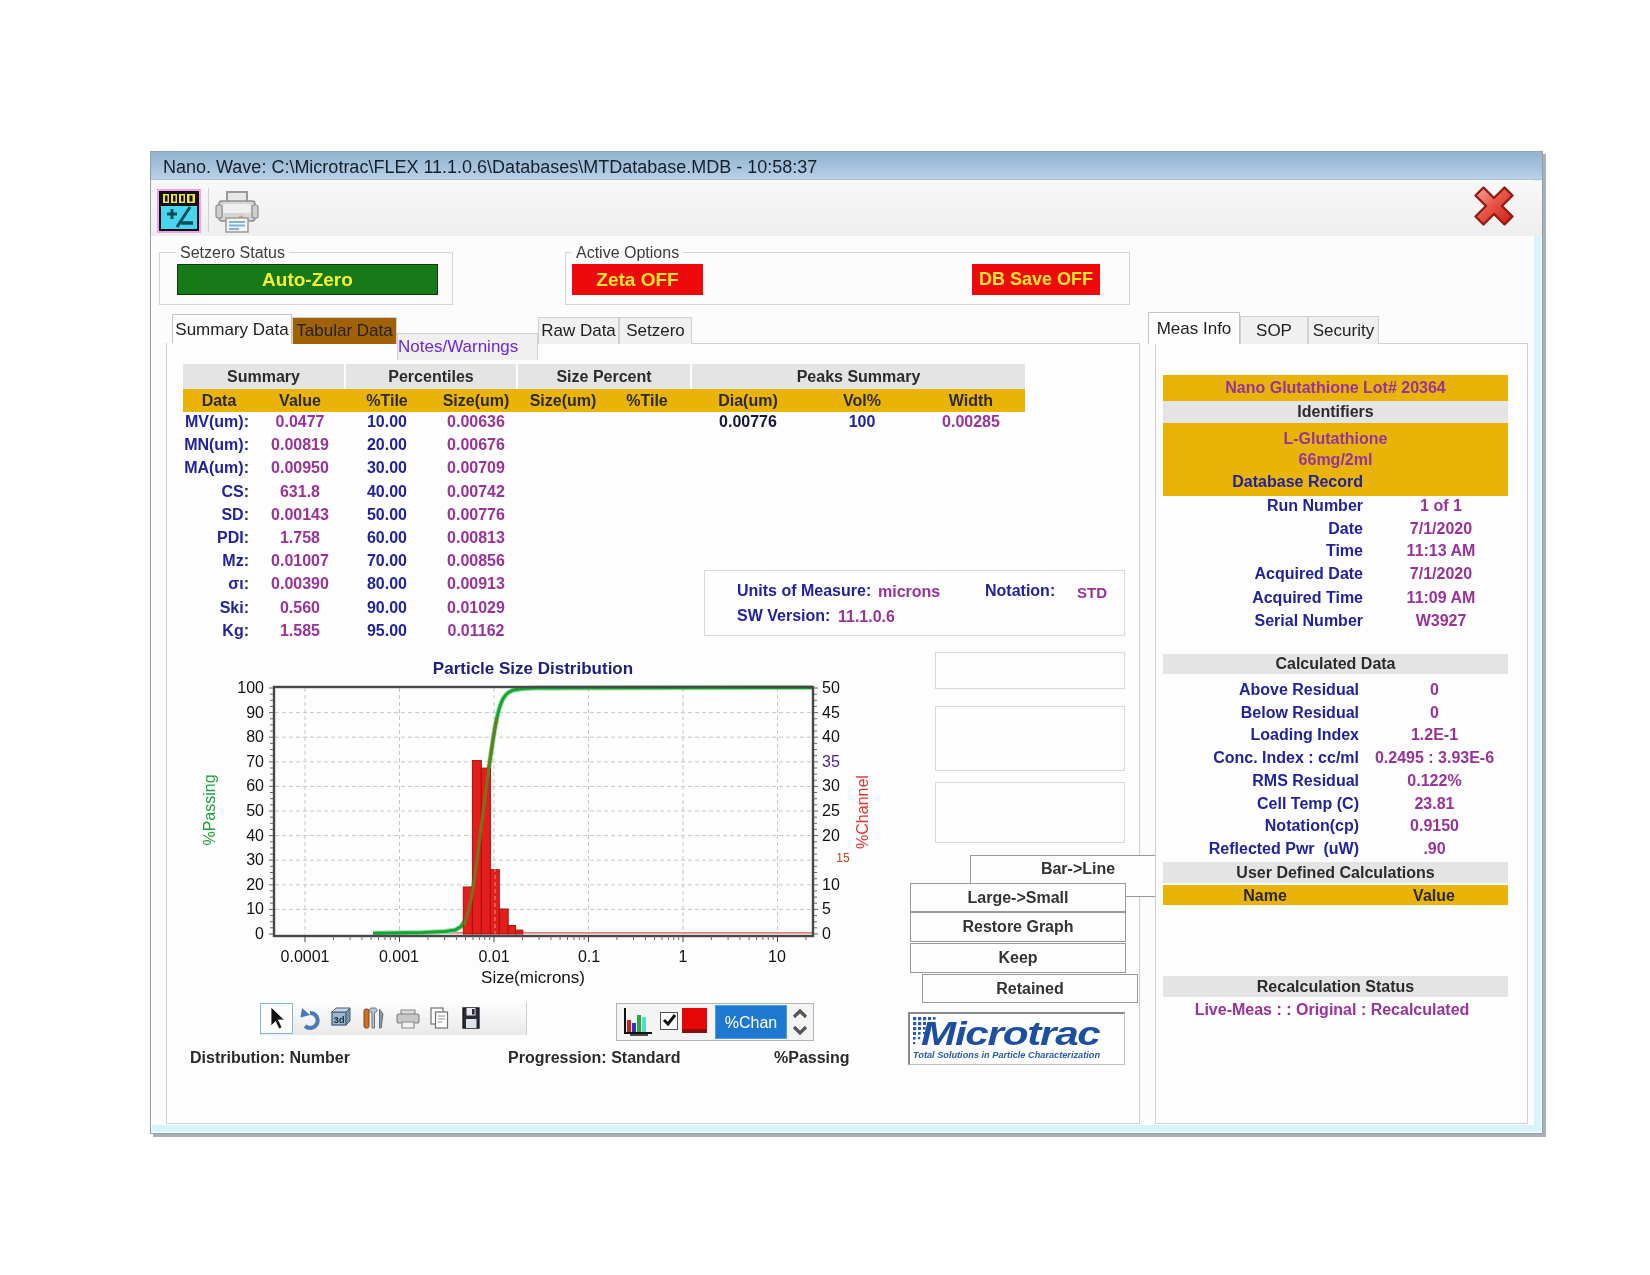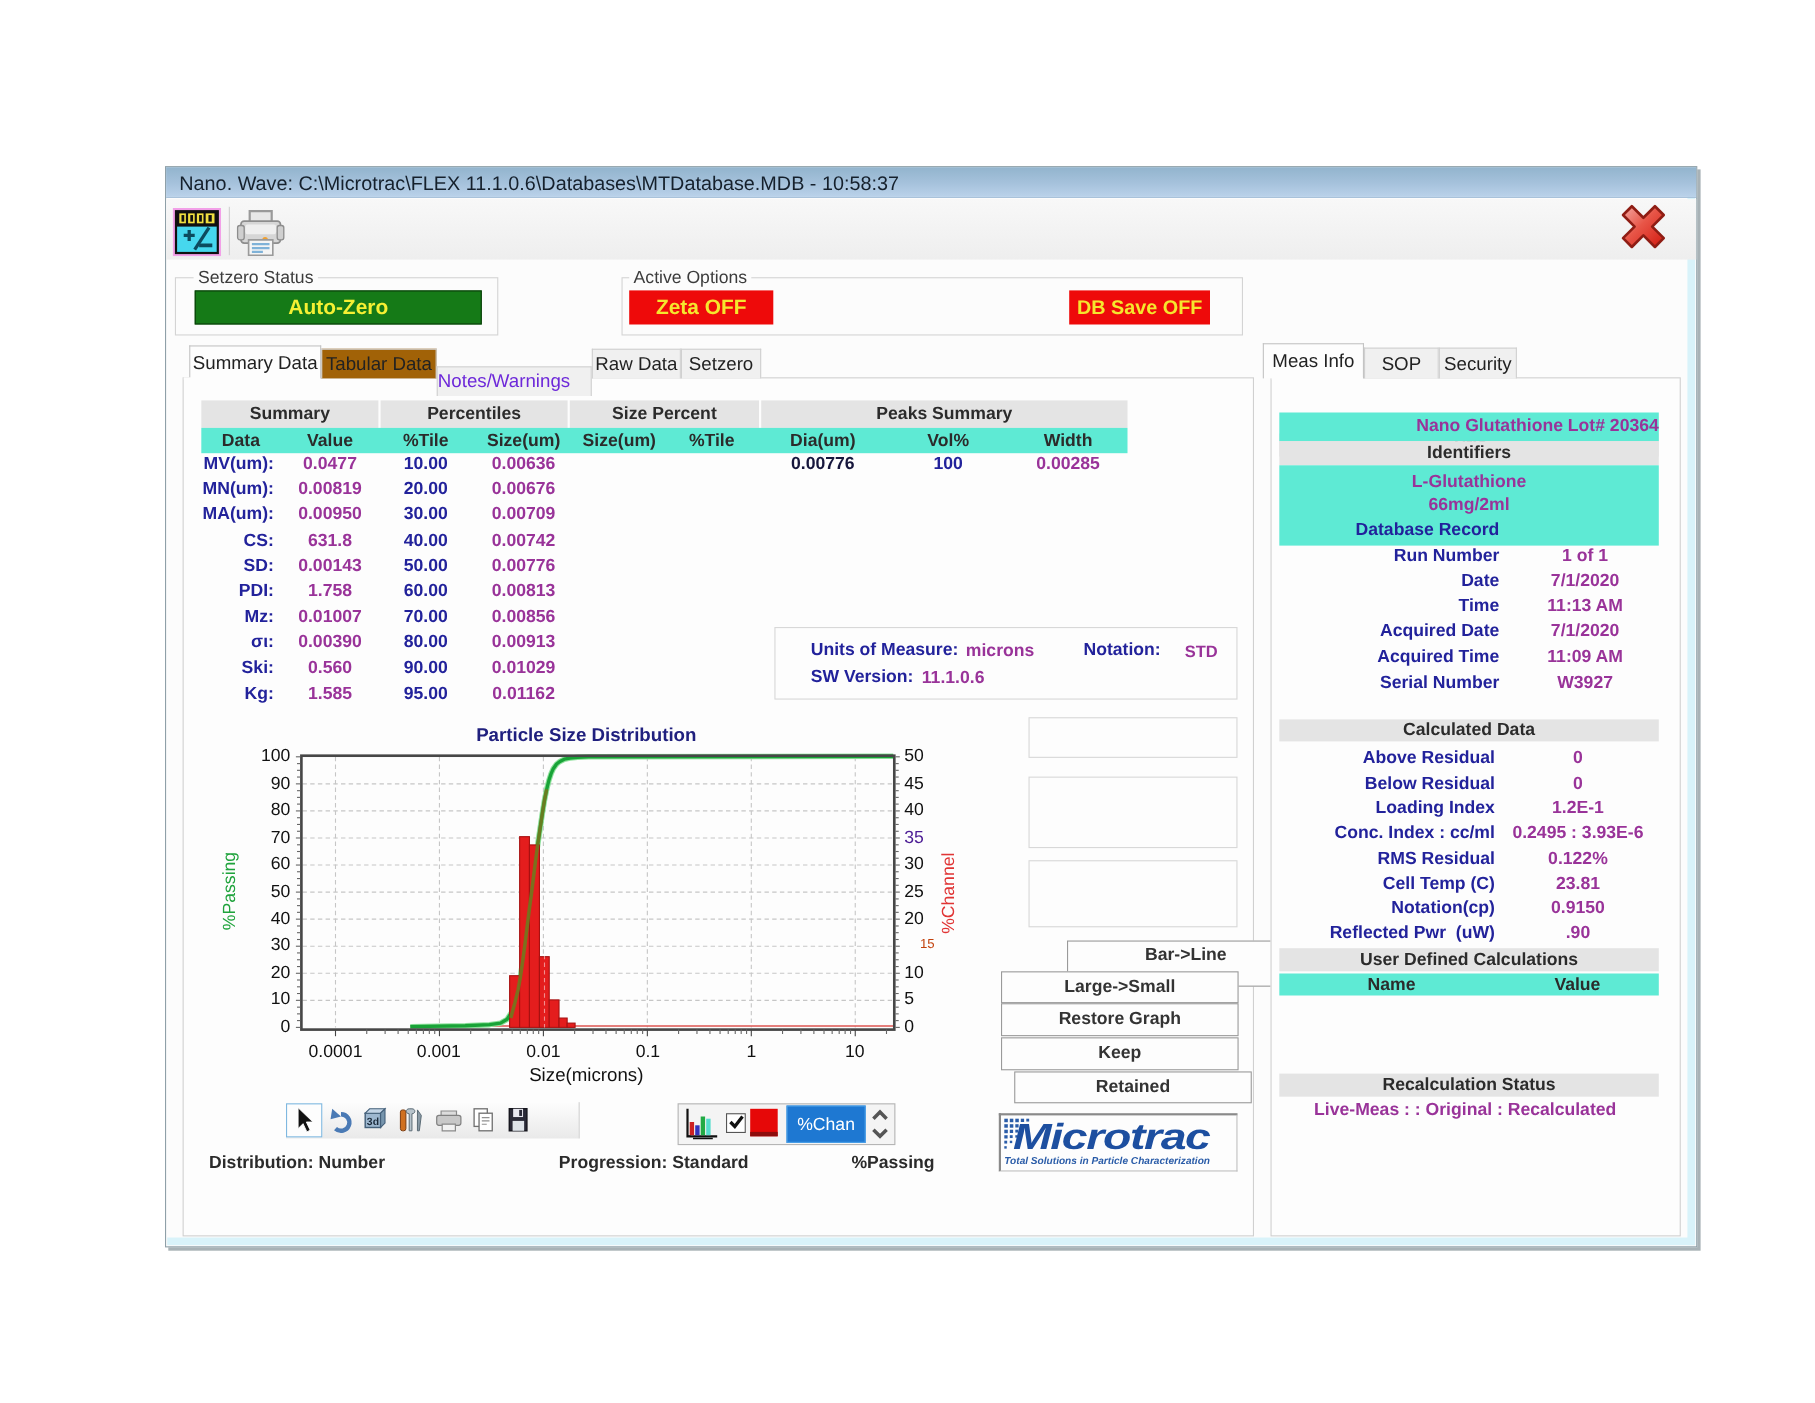--- a/index.html
+++ b/index.html
@@ -5,21 +5,21 @@
 * { margin:0; padding:0; box-sizing:border-box; }
 body { width:1650px; height:1275px; background:#ffffff; font-family:"Liberation Sans", sans-serif; }
 #page { position:relative; width:1650px; height:1275px; overflow:hidden; }
 .abs { position:absolute; }
 .b { font-weight:bold; }
 .navy { color:#22229b; }
 .pur { color:#993399; }
 .ctr { text-align:center; }
 .rgt { text-align:right; }
 .graybar { position:absolute; background:#e4e4e4; color:#2b2b2b; font-weight:bold; font-size:16px; text-align:center; }
-.yelbar { position:absolute; background:#5eead4;text-align:right; }
+.yelbar { position:absolute; background:#eab308; }
 .btn { position:absolute; background:#fdfdfd; border:1px solid #9a9a9a; color:#333; font-weight:bold; font-size:16px; text-align:center; }
 </style>
 </head>
 <body>
 <div id="page">
 
   <div class="abs" id="win" style="left:150px; top:151px; width:1393px; height:983px; background:#fcfcfc; border:1px solid #8fa0a8; box-shadow:3px 3px 0 #a8b2b6;"></div>
 
   <div class="abs" style="left:1534px; top:153px; width:7px; height:979px; background:#d9f3fa;"></div>
   <div class="abs" style="left:152px; top:1125px; width:1389px; height:7px; background:#d9f3fa;"></div>

